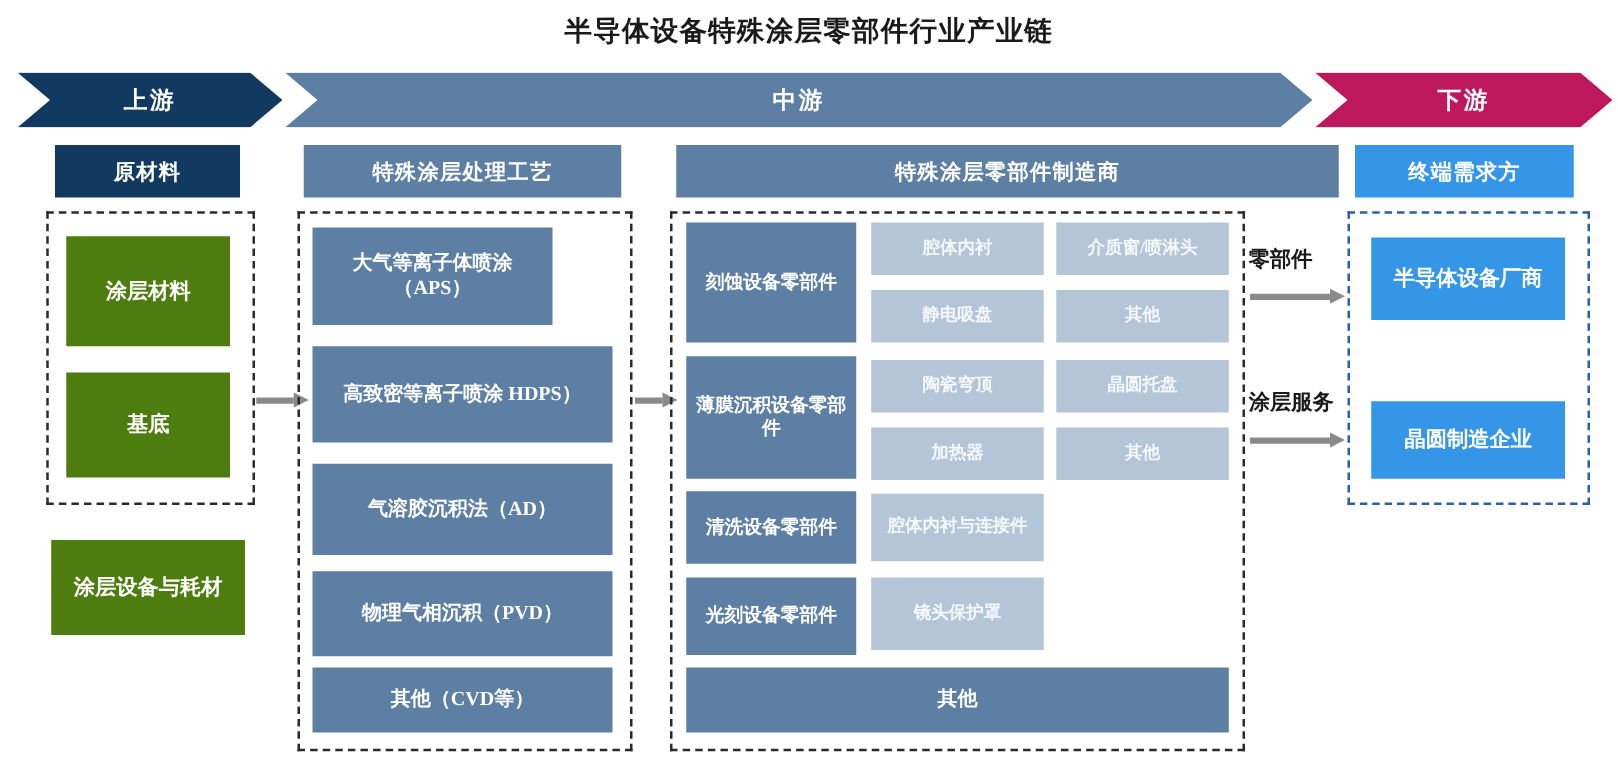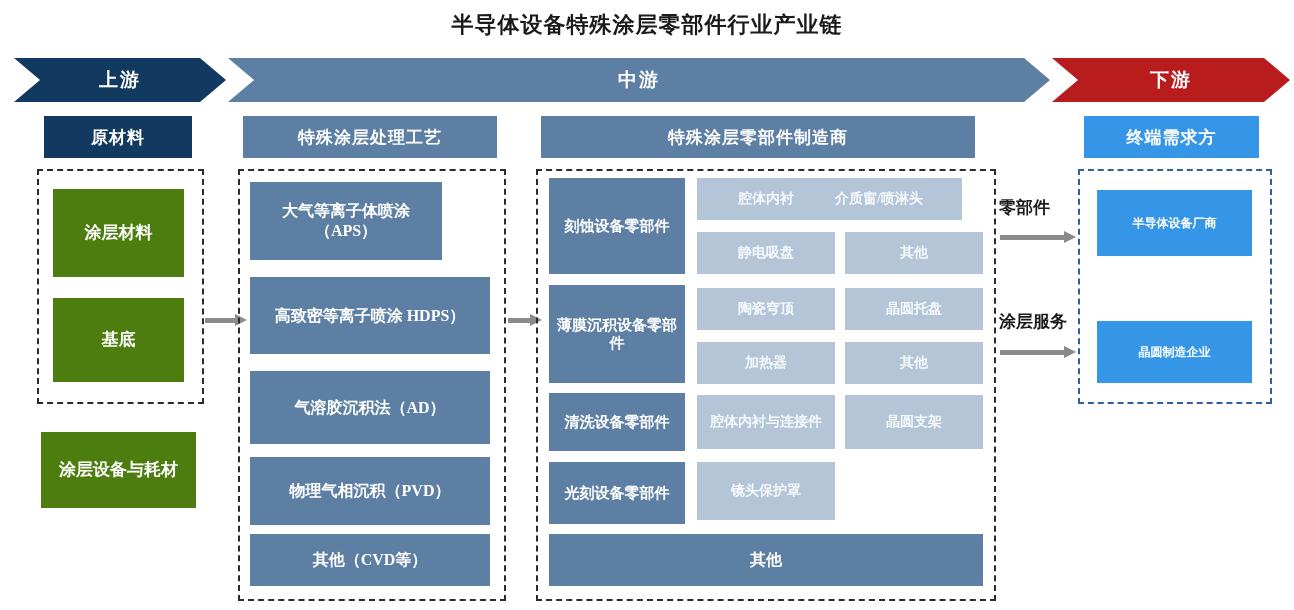--- a/index.html
+++ b/index.html
@@ -22,21 +22,21 @@
   }
 
   
   .chev{
     position:absolute;height:44px;
     display:flex;align-items:center;justify-content:center;
     color:#ffffff;font-size:19px;font-weight:bold;letter-spacing:2px;
   }
   .chev.dark{background:#123a60;}
   .chev.mid{background:#5d7fa3;}
-  .chev.light{background:#b91c1c;}
+  .chev.light{background:#be185d;}
   .chev.start{clip-path:polygon(0 0, calc(100% - 26px) 0, 100% 50%, calc(100% - 26px) 100%, 0 100%, 26px 50%);}
 
   
   .colhead{
     position:absolute;height:42px;
     display:flex;align-items:center;justify-content:center;
     color:#ffffff;font-size:17px;font-weight:bold;letter-spacing:1px;
   }
   .colhead.dark{background:#123a60;}
   .colhead.mid{background:#5d7fa3;}
@@ -57,21 +57,21 @@
     text-align:center;
     color:#ffffff;
     line-height:1.22;
     box-sizing:border-box;
     padding:14px 4px;
   }
   .box.navy{background:#4d7c0f;font-size:17px;font-weight:bold;}
   .box.steel{background:#5d7fa3;font-size:16px;font-weight:bold;}
   .box.steel2{background:#5d7fa3;font-size:15px;font-weight:bold;}
   .box.pale{background:#b4c5d7;font-size:14px;font-weight:bold;color:#f4f8fb;}
-  .box.sky{background:#3596e8;font-size:12px;font-weight:bold;}
+  .box.sky{background:#3596e8;font-size:17px;font-weight:bold;}
 
   
   .garrow{position:absolute;height:12px;}
   .garrow .shaft{position:absolute;left:0;top:4px;height:5px;background:#8a8a8a;}
   .garrow .head{
     position:absolute;top:0;width:0;height:0;
     border-top:6px solid transparent;border-bottom:6px solid transparent;
     border-left:12px solid #8a8a8a;
   }
   .flowlabel{
@@ -147,33 +147,33 @@
 
   <div class="box steel" style="left:250px;top:534px;width:240px;height:52px;">
     <span>其他（CVD等）</span>
   </div>
 
   <div class="garrow" style="left:508px;top:314px;width:34px;">
     <div class="shaft" style="width:22px;"></div>
     <div class="head" style="left:22px;"></div>
   </div>
 
-  <div class="colhead mid" style="left:541px;top:116px;width:434px;">
+  <div class="colhead mid" style="left:541px;top:116px;width:530px;">
     <span>特殊涂层零部件制造商</span>
   </div>
 
   <div class="dashed" style="left:536px;top:169px;width:456px;height:428px;"></div>
 
   <div class="box steel2" style="left:549px;top:178px;width:136px;height:96px;">
     <span>刻蚀设备零部件</span>
   </div>
   <div class="box pale" style="left:697px;top:178px;width:138px;height:42px;">
     <span>腔体内衬</span>
   </div>
-  <div class="box pale" style="left:796px;top:178px;width:166px;height:42px;text-align:right;">
+  <div class="box pale" style="left:845px;top:178px;width:138px;height:42px;text-align:right;">
     <span>介质窗/喷淋头</span>
   </div>
   <div class="box pale" style="left:697px;top:232px;width:138px;height:42px;">
     <span>静电吸盘</span>
   </div>
   <div class="box pale" style="left:845px;top:232px;width:138px;height:42px;">
     <span>其他</span>
   </div>
 
   <div class="box steel2" style="left:549px;top:285px;width:136px;height:98px;">
@@ -190,23 +190,20 @@
   </div>
   <div class="box pale" style="left:845px;top:342px;width:138px;height:42px;">
     <span>其他</span>
   </div>
 
   <div class="box steel2" style="left:549px;top:393px;width:136px;height:58px;">
     <span>清洗设备零部件</span>
   </div>
   <div class="box pale" style="left:697px;top:395px;width:138px;height:54px;text-align:center;">
     <span>腔体内衬与连接件</span>
-  </div>
-  <div class="box pale" style="left:845px;top:395px;width:138px;height:54px;">
-    <span>晶圆支架</span>
   </div>
 
   <div class="box steel2" style="left:549px;top:462px;width:136px;height:62px;">
     <span>光刻设备零部件</span>
   </div>
   <div class="box pale" style="left:697px;top:462px;width:138px;height:58px;">
     <span>镜头保护罩</span>
   </div>
 
   <div class="box steel" style="left:549px;top:534px;width:434px;height:52px;">

